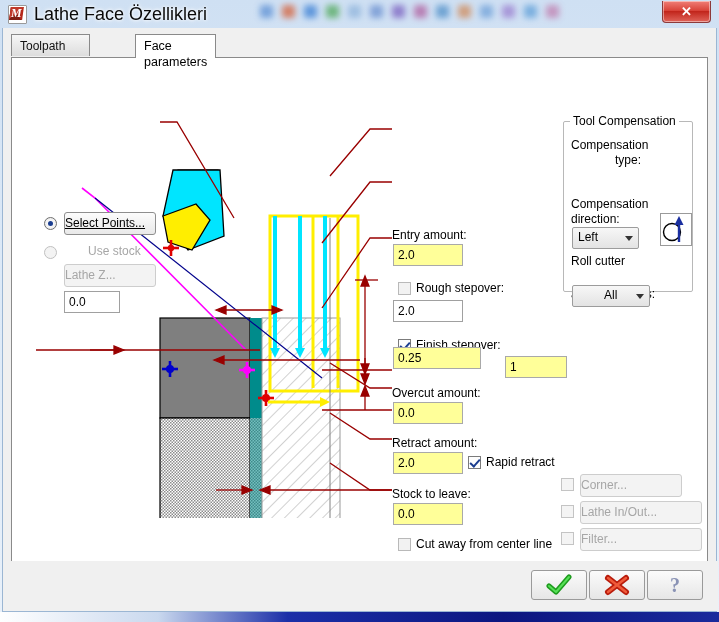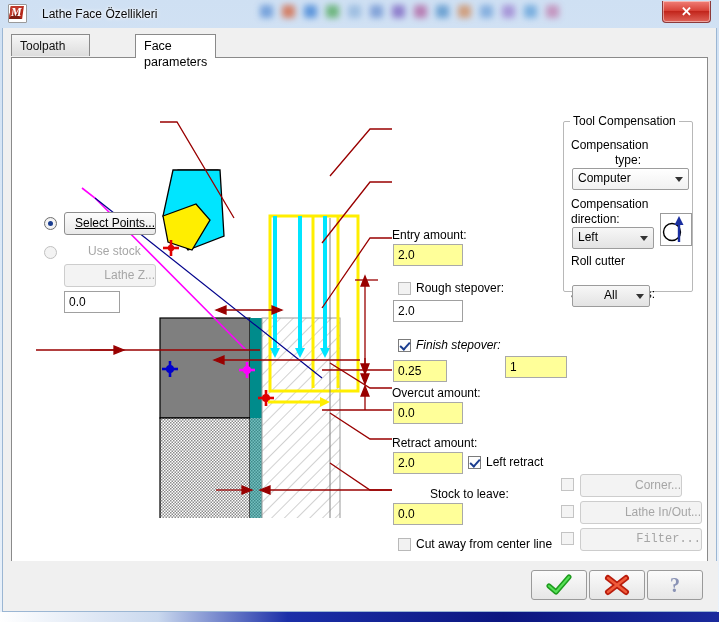--- a/index.html
+++ b/index.html
@@ -40,21 +40,21 @@
     background:
       linear-gradient(135deg,#c0392b 0 48%,transparent 48%),
       linear-gradient(45deg,#7f1d12 0 48%,transparent 48%);
     background-color:#b5281b;
     transform:skewX(-8deg);
   }
   .app-icon:after{
     content:"M";position:absolute;left:2px;top:0px;font-size:12px;font-weight:bold;
     color:#fff;font-family:"Liberation Serif",serif;font-style:italic;
   }
-  .title-text{font-size:12px;color:#0a0a0a;text-shadow:0 0 3px #fff,0 0 5px #fff;margin-left:8px;}
+  .title-text{font-size:18px;color:#0a0a0a;text-shadow:0 0 3px #fff,0 0 5px #fff;}
   .close-btn{
     position:absolute;right:8px;top:1px;width:47px;height:21px;
     border:1px solid #8d3a3a;border-radius:0 0 4px 4px;
     border-top:none;
     background:linear-gradient(#f07f77 0%, #d9443a 45%, #c2261c 50%, #e0645a 100%);
     box-shadow:inset 0 0 0 1px rgba(255,255,255,.45);
     color:#fff;font-size:13px;font-weight:bold;line-height:21px;text-align:center;
     cursor:pointer;
   }
   
@@ -120,21 +120,21 @@
   .radio.on:after{
     content:"";position:absolute;left:3px;top:3px;width:5px;height:5px;border-radius:50%;
     background:#1a3d8f;
   }
   .radio.disabled{border-color:#c0c0c0;background:#f3f3f3;}
   .radio.disabled:after{background:#c4c4c4;}
   .btn{
     position:absolute;box-sizing:border-box;height:23px;
     background:linear-gradient(#fcfcfc,#e9e9e9);
     border:1px solid #8e8e8e;border-radius:3px;
-    font-size:12px;color:#000;text-align:right;line-height:21px;cursor:pointer;
+    font-size:12px;color:#000;text-align:left;line-height:21px;cursor:pointer;
   }
   .btn.disabled{color:#a6a6a6;background:#f3f3f3;border-color:#cdcdcd;cursor:default;}
   .btn .u{text-decoration:underline;}
   .combo{
     position:absolute;box-sizing:border-box;height:22px;
     background:linear-gradient(#ffffff,#f1f1f1);
     border:1px solid #9c9c9c;border-radius:2px;
     font-size:12px;padding:2px 18px 0 5px;color:#000;cursor:pointer;
   }
   .combo.gray{background:linear-gradient(#f7f7f7,#e3e3e3);}
@@ -343,52 +343,48 @@
       <input class="txt" style="left: 52px; top: 233px; width: 56px;" value="0.0">
 
       <span class="lbl" style="left:380px;top:170px;">Entry amount:</span>
       <input class="txt yellow" style="left: 381px; top: 186px; width: 70px;" value="2.0">
 
       <span class="cb off" style="left:386px;top:224px;"></span>
       <span class="lbl" style="left:404px;top:223px;">Rough stepover:</span>
       <input class="txt" style="left: 381px; top: 242px; width: 70px;" value="2.0">
 
       <span class="cb on" style="left:386px;top:281px;"></span>
-      <span class="lbl" style="left:404px;top:280px;font-style:italic;">Finish stepover:</span>
-      <input class="txt yellow" style="left: 381px; top: 302px; width: 54px;" value="0.25">
+      <span class="lbl" style="left:404px;top:280px;">Finish stepover:</span>
+      <input class="txt yellow" style="left: 381px; top: 289px; width: 88px;" value="0.25">
 
       <input class="txt yellow" style="left: 493px; top: 298px; width: 62px;" value="1">
 
       <span class="lbl" style="left:380px;top:328px;">Overcut amount:</span>
       <input class="txt yellow" style="left: 381px; top: 344px; width: 70px;" value="0.0">
 
       <span class="lbl" style="left:380px;top:378px;">Retract amount:</span>
       <input class="txt yellow" style="left: 381px; top: 394px; width: 70px;" value="2.0">
       <span class="cb on" style="left:456px;top:398px;"></span>
-      <span class="lbl" style="left:474px;top:397px;">Left retract</span>
-
-      <span class="lbl" style="left:380px;top:429px;margin-left:38px;">Stock to leave:</span>
+      <span class="lbl" style="left:474px;top:397px;">Rapid retract</span>
+
+      <span class="lbl" style="left:380px;top:429px;">Stock to leave:</span>
       <input class="txt yellow" style="left: 381px; top: 445px; width: 70px;" value="0.0">
 
       <span class="cb off" style="left:386px;top:480px;"></span>
       <span class="lbl" style="left:404px;top:479px;">Cut away from center line</span>
 
       <div class="group" style="left:551px;top:63px;width:130px;height:171px;"></div>
       <span class="group-title" style="left:558px;top:56px;">Tool Compensation</span>
 
       <span class="lbl" style="left:559px;top:80px;">Compensation</span>
       <span class="lbl" style="left:559px;top:95px;margin-left:44px;">type:</span>
-      <div class="combo" style="left:560px;top:110px;width:117px;">
-        <span>Computer</span>
-        <span class="arr"></span>
-      </div>
 
       <span class="lbl" style="left:559px;top:139px;">Compensation</span>
       <span class="lbl" style="left:559px;top:154px;">direction:</span>
-      <div class="combo gray" style="left:560px;top:169px;width:82px;">
+      <div class="combo gray" style="left:560px;top:169px;width:67px;">
         <span>Left</span>
         <span class="arr"></span>
       </div>
       <div class="dirbox" style="left:648px;top:155px;width:32px;height:33px;">
         <svg width="30" height="31">
           <circle cx="11" cy="18" r="8.5" fill="none" stroke="#000" stroke-width="1.4"></circle>
           <line x1="18" y1="28" x2="18" y2="7" stroke="#1a2fa0" stroke-width="2.4"></line>
           <polygon points="18,2 13.5,11 22.5,11" fill="#1a2fa0"></polygon>
         </svg>
       </div>
@@ -404,21 +400,21 @@
       <div class="btn disabled" style="left:568px;top:416px;width:102px;">
         <span>Corner...</span>
       </div>
 
       <span class="cb disabled" style="left:549px;top:447px;"></span>
       <div class="btn disabled" style="left:568px;top:443px;width:122px;">
         <span>Lathe In/Out...</span>
       </div>
 
       <span class="cb disabled" style="left:549px;top:474px;"></span>
-      <div class="btn disabled" style="left:568px;top:470px;width:122px;font-family:Liberation Mono, monospace;">
+      <div class="btn disabled" style="left:568px;top:470px;width:122px;">
         <span>Filter...</span>
       </div>
 
     </div>
 
     <div class="btnbar">
       <div class="dlg-btn" style="left:528px;">
         <svg width="28" height="22">
           <polyline points="4,12 11,18 24,3" fill="none" stroke="#1d9b1d" stroke-width="5" stroke-linecap="round" stroke-linejoin="round"></polyline>
           <polyline points="4,12 11,18 24,3" fill="none" stroke="#56e056" stroke-width="2" stroke-linecap="round" stroke-linejoin="round"></polyline>

